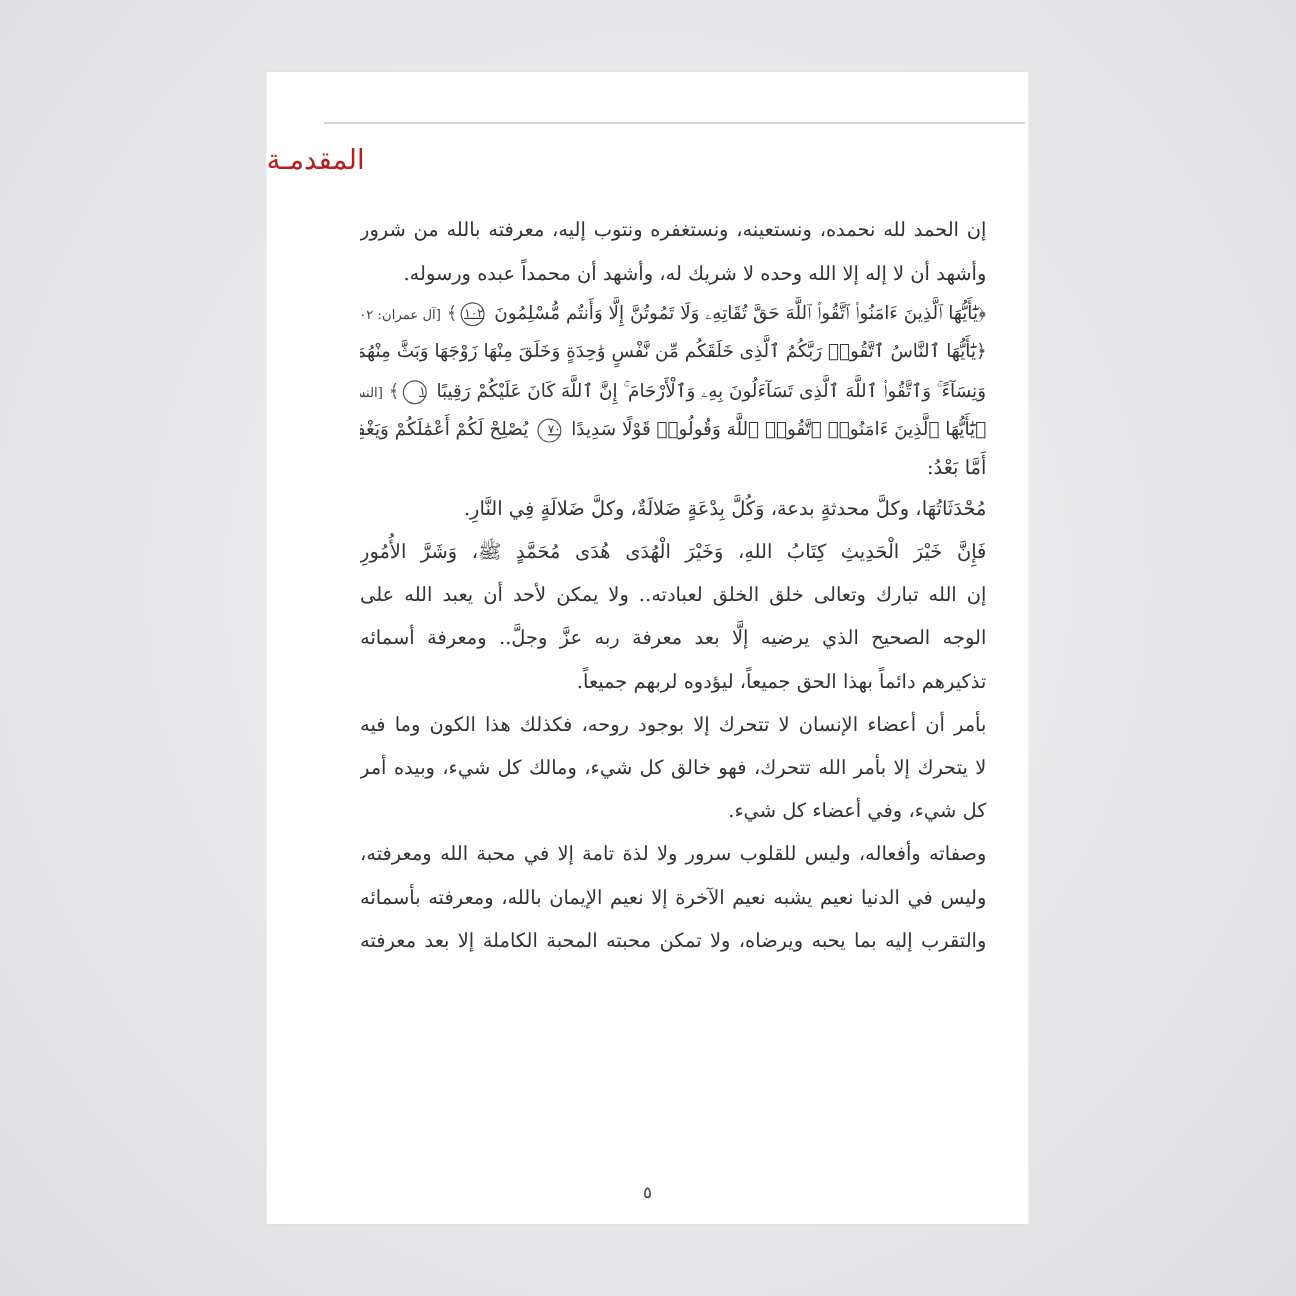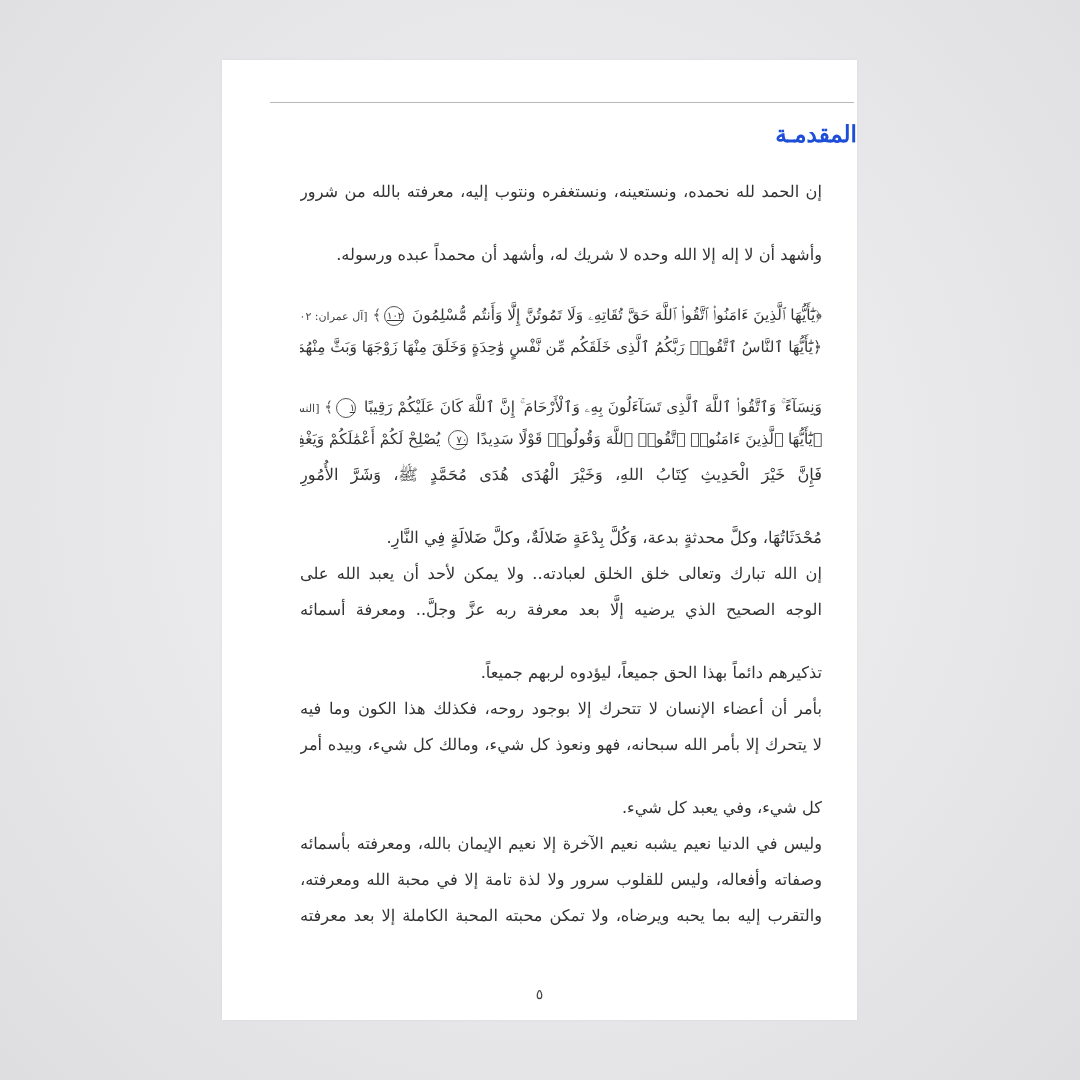--- a/index.html
+++ b/index.html
@@ -13,34 +13,34 @@
     position: absolute; left: 222px; top: 60px; width: 635px; height: 960px;
     background: #ffffff;
     box-shadow: 0 0 3px rgba(0,0,0,0.06);
   }
   .rule {
     position: absolute; left: 48px; top: 42px; width: 584px; height: 1px;
     background: #b9b9b9;
   }
   .title {
     position: absolute; left: 0; right: 0; top: 60px;
-    text-align: right; direction: rtl;
-    font-size: 23px; font-weight: bold; color: #1d4ed8;
+    text-align: left; direction: rtl;
+    font-size: 23px; font-weight: normal; color: #b91c1c;
   }
   .body {
     position: absolute; left: 78px; top: 114px; width: 522px;
     direction: rtl; text-align: justify; text-align-last: right;
     font-size: 16.2px; color: #333333;
   }
   .line {
     display: block; height: 36px; line-height: 36px;
     white-space: nowrap; overflow: hidden;
     text-align: justify; text-align-last: justify;
   }
-  .line.last { text-align-last: right; margin-top: 27px; }
+  .line.last { text-align-last: right; }
   .line.verse { height: 35px; line-height: 35px; font-size: 15.3px; }
   .line.verse.short { height: 30px; line-height: 30px; }
   .ref { font-size: 11px; color: #444; }
   .orn { color: #555; font-size: 15px; }
   .ayah-num {
     display: inline-block; min-width: 18px; height: 18px; line-height: 18px;
     border: 1.5px solid #555; border-radius: 50%; text-align: center;
     font-size: 10px; margin: 0 3px; vertical-align: middle; text-decoration: underline;
   }
   .page-num {
@@ -74,32 +74,33 @@
       <span class="ayah-num">١</span><span class="orn">﴾</span>
       <span class="ref">[النساء: ١].</span>
     </span>
 
     <span class="line verse">
       <span>﴿يَٰٓأَيُّهَا ٱلَّذِينَ ءَامَنُوا۟ ٱتَّقُوا۟ ٱللَّهَ وَقُولُوا۟ قَوْلًا سَدِيدًا</span>
       <span class="ayah-num">٧٠</span>
       <span>يُصْلِحْ لَكُمْ أَعْمَٰلَكُمْ وَيَغْفِرْ لَكُمْ</span>
     </span>
 
+    <span class="line last" style="height:30px;line-height:28px;">أَمَّا بَعْدُ:</span>
 
+    <span class="line last">مُحْدَثَاتُهَا، وكلَّ محدثةٍ بدعة، وَكُلَّ بِدْعَةٍ ضَلالَةٌ، وكلَّ ضَلالَةٍ فِي النَّارِ.</span>
     <span class="line">فَإِنَّ خَيْرَ الْحَدِيثِ كِتَابُ اللهِ، وَخَيْرَ الْهُدَى هُدَى مُحَمَّدٍ ﷺ، وَشَرَّ الأُمُورِ</span>
-    <span class="line last">مُحْدَثَاتُهَا، وكلَّ محدثةٍ بدعة، وَكُلَّ بِدْعَةٍ ضَلالَةٌ، وكلَّ ضَلالَةٍ فِي النَّارِ.</span>
 
     <span class="line">إن الله تبارك وتعالى خلق الخلق لعبادته.. ولا يمكن لأحد أن يعبد الله على</span>
     <span class="line">الوجه الصحيح الذي يرضيه إلَّا بعد معرفة ربه عزَّ وجلَّ.. ومعرفة أسمائه</span>
 
     <span class="line last">تذكيرهم دائماً بهذا الحق جميعاً، ليؤدوه لربهم جميعاً.</span>
 
     <span class="line">بأمر أن أعضاء الإنسان لا تتحرك إلا بوجود روحه، فكذلك هذا الكون وما فيه</span>
-    <span class="line">لا يتحرك إلا بأمر الله سبحانه، فهو ونعوذ كل شيء، ومالك كل شيء، وبيده أمر</span>
-    <span class="line last">كل شيء، وفي يعبد كل شيء.</span>
+    <span class="line">لا يتحرك إلا بأمر الله تتحرك، فهو خالق كل شيء، ومالك كل شيء، وبيده أمر</span>
+    <span class="line last">كل شيء، وفي أعضاء كل شيء.</span>
 
+    <span class="line">وصفاته وأفعاله، وليس للقلوب سرور ولا لذة تامة إلا في محبة الله ومعرفته،</span>
     <span class="line">وليس في الدنيا نعيم يشبه نعيم الآخرة إلا نعيم الإيمان بالله، ومعرفته بأسمائه</span>
-    <span class="line">وصفاته وأفعاله، وليس للقلوب سرور ولا لذة تامة إلا في محبة الله ومعرفته،</span>
     <span class="line">والتقرب إليه بما يحبه ويرضاه، ولا تمكن محبته المحبة الكاملة إلا بعد معرفته</span>
   </div>
 
   <div class="page-num">٥</div>
 </div>
 
 </body></html>

